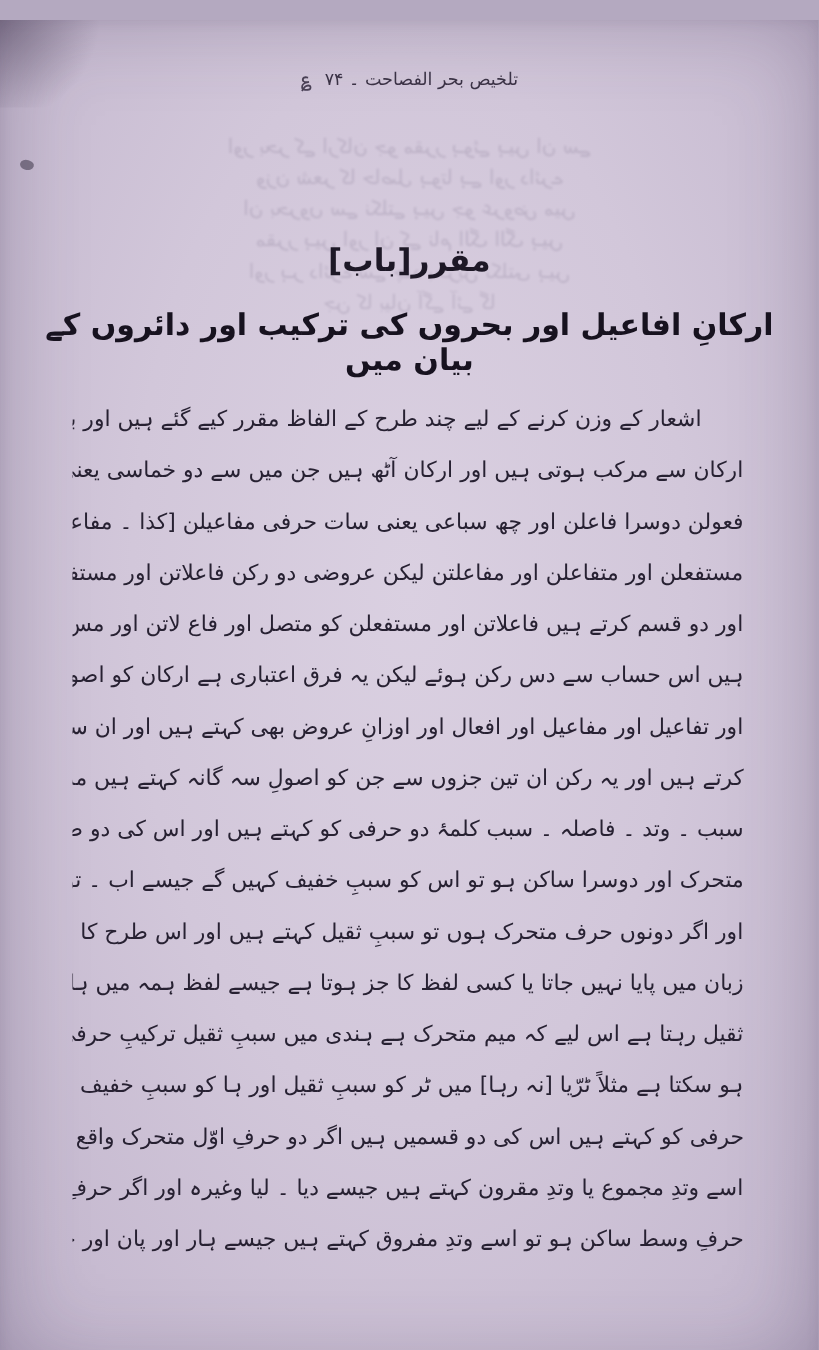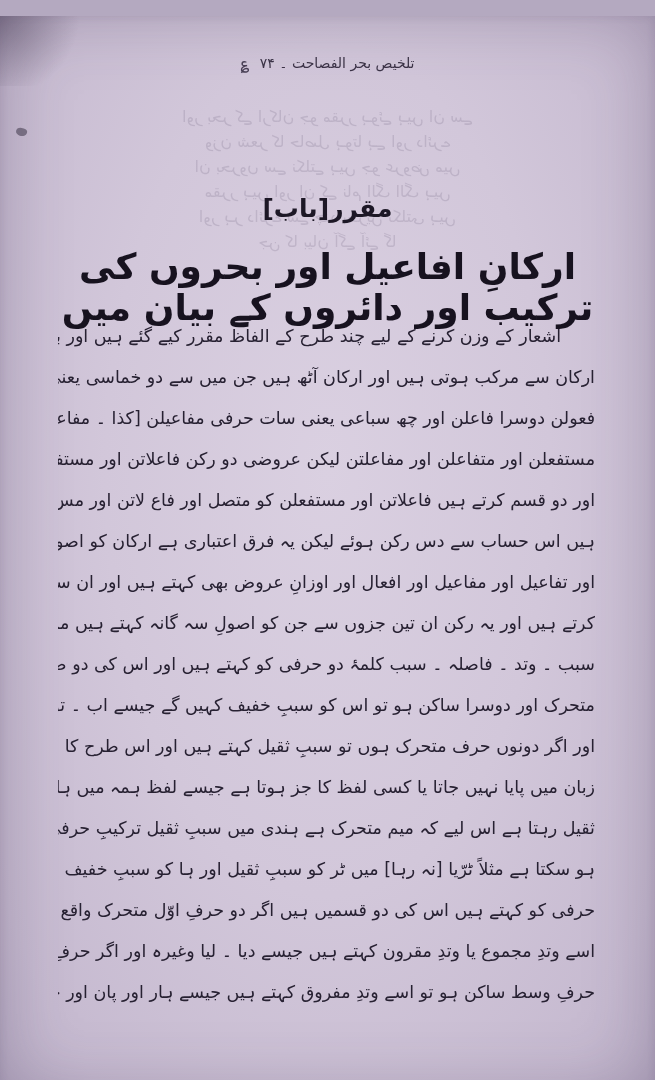--- a/index.html
+++ b/index.html
@@ -47,21 +47,21 @@
   }
   .chapter-heading {
     position: absolute; top: 178px; left: 0; right: 0;
     text-align: center;
     font-size: 25px; font-weight: bold; color: #1d1826;
     z-index: 2;
   }
   .page-title {
     position: absolute; top: 230px; left: 20px; right: 20px;
     text-align: center;
-    font-size: 36px; font-weight: bold; color: #17121f;
+    font-size: 24px; font-weight: bold; color: #17121f;
     letter-spacing: -0.5px;
     z-index: 2;
   }
   .body-text {
     position: absolute; top: 300px; right: 60px; left: 58px;
     z-index: 2;
   }
   .body-line {
     font-size: 17.5px;
     line-height: 41px;

